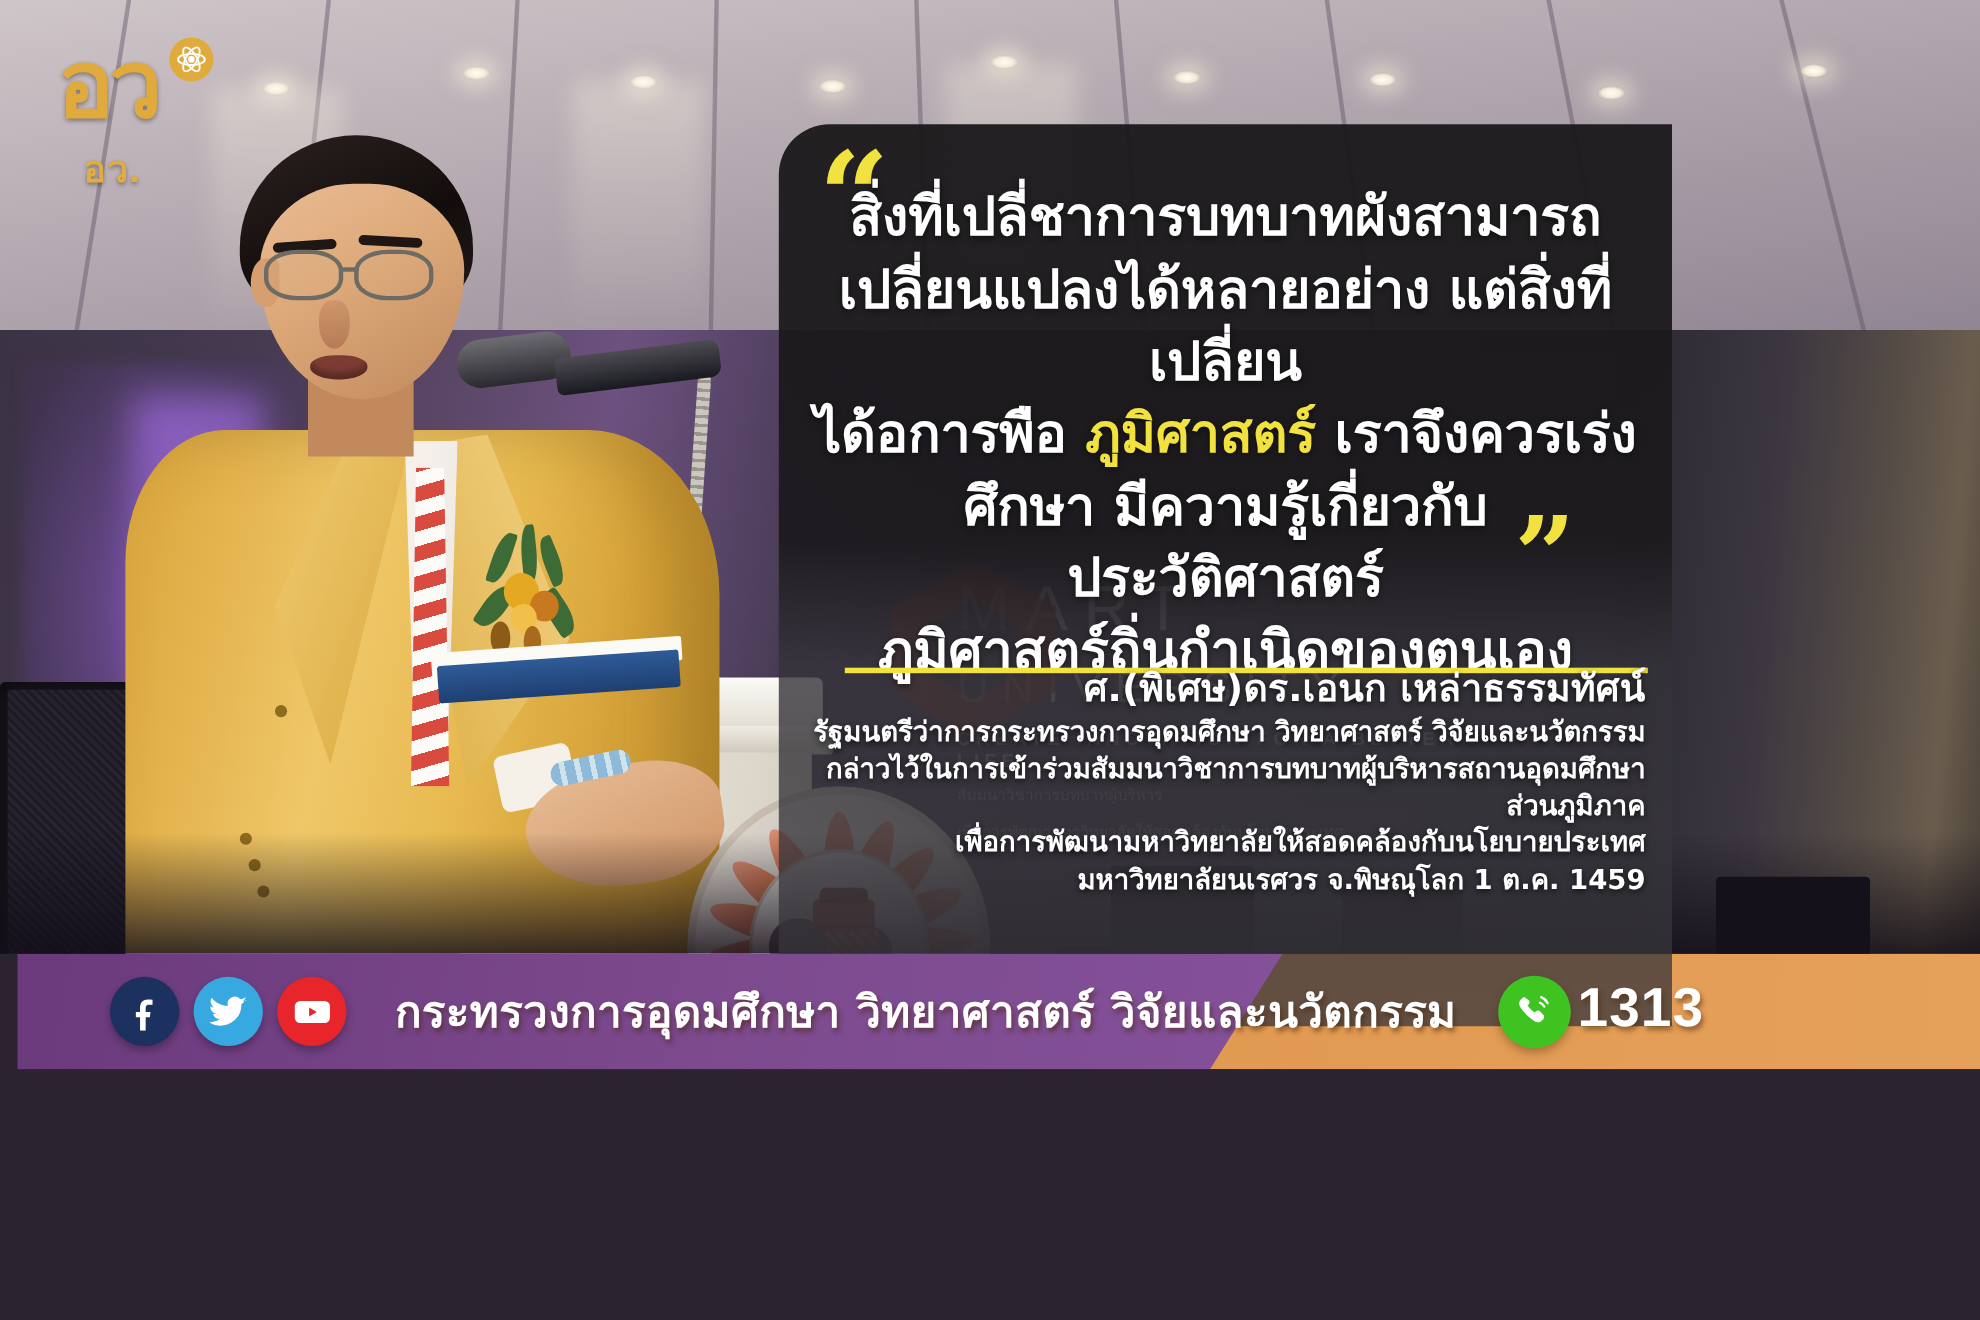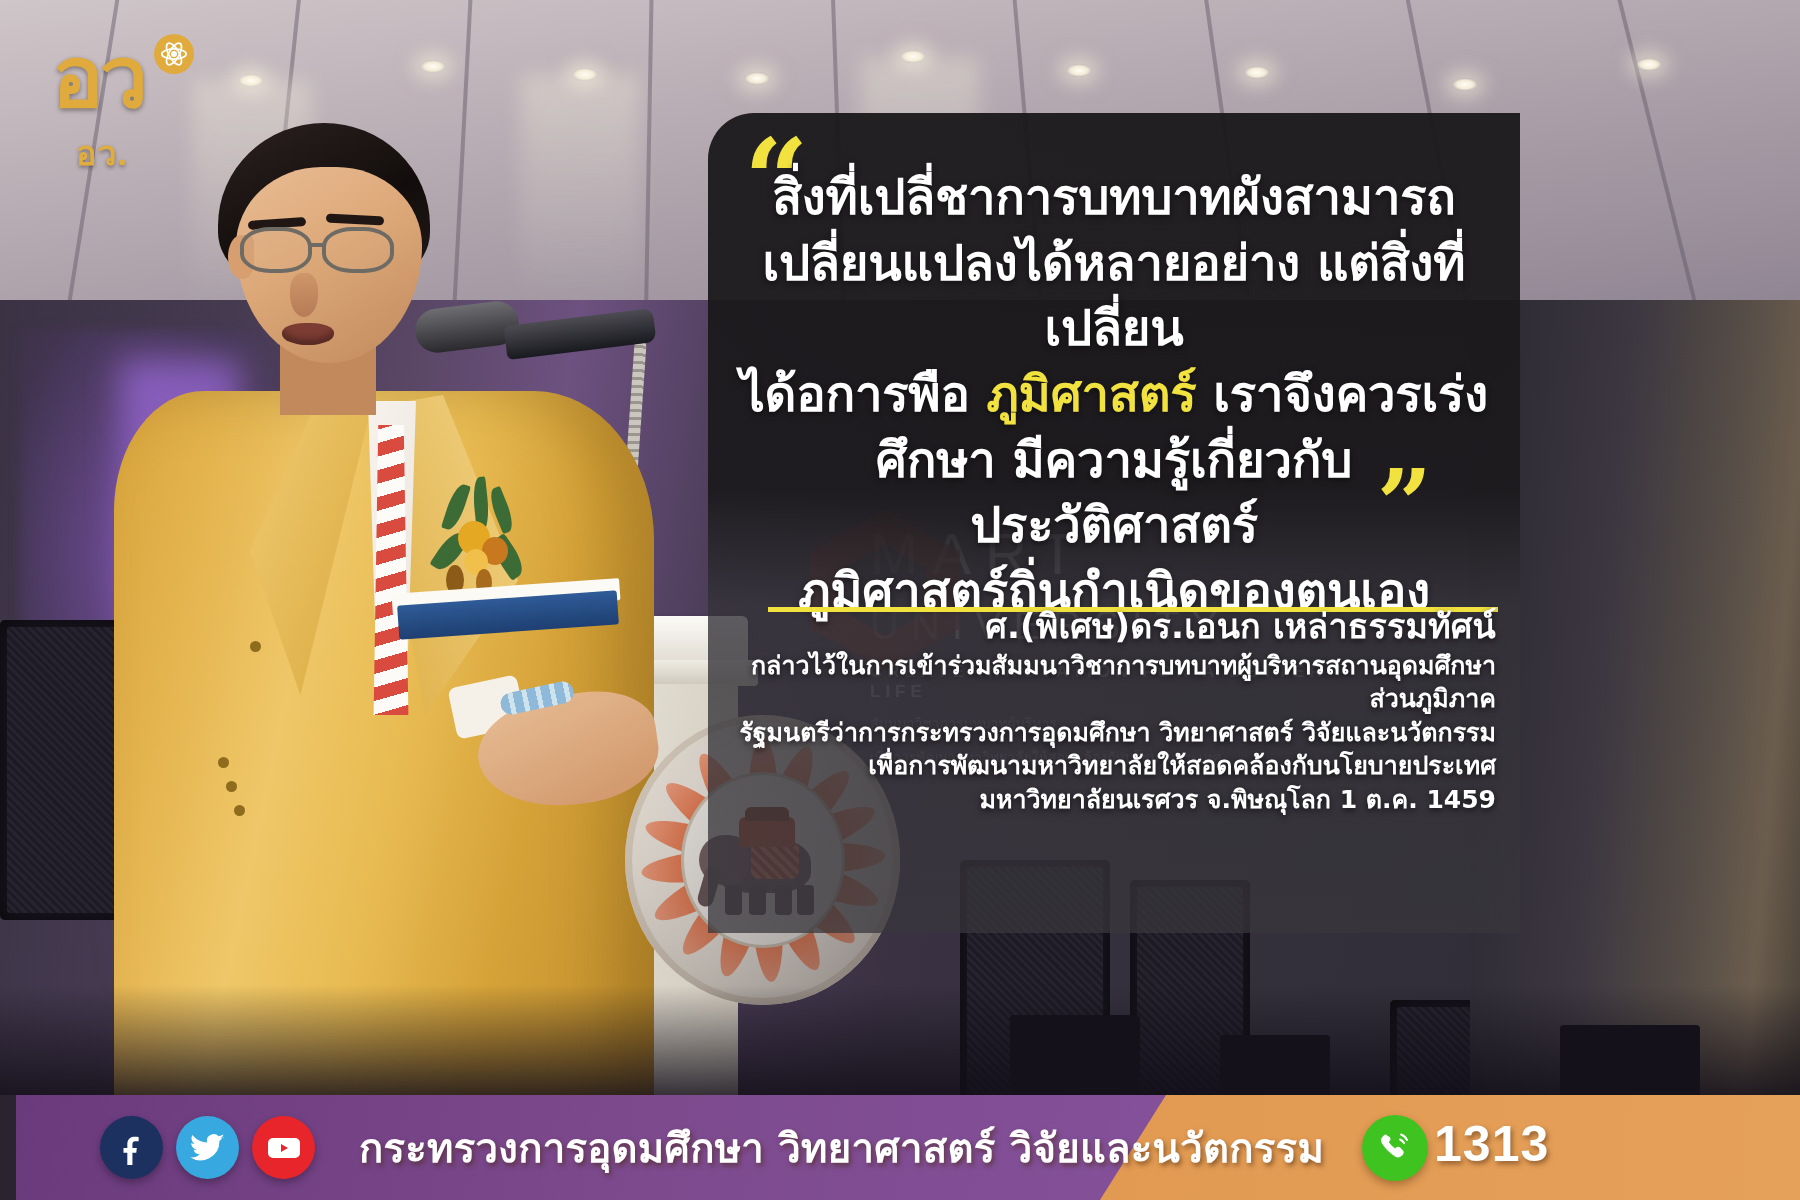--- a/index.html
+++ b/index.html
@@ -1,21 +1,21 @@
 <!DOCTYPE html>
 <html><head>
 <meta charset="utf-8">
 <style>
   * { margin:0; padding:0; box-sizing:border-box; }
   html,body { width:1800px; height:1200px; overflow:hidden; }
   body {
     font-family:"Liberation Sans","DejaVu Sans",sans-serif;
     background:#2a2430;
   }
-  #stage { position:relative; width:1800px; height:1200px; overflow:hidden; }
+  #stage { position:relative; width:1800px; height:972px; overflow:hidden; }
 
   
   .photo { position:absolute; inset:0 0 105px 0; overflow:hidden; background:#3a3340; }
 
   
   .ceiling {
     position:absolute; left:0; top:0; width:100%; height:330px;
     background:
       linear-gradient(172deg,#cfc6c9 0%,#bdb2b8 28%,#a99ea7 58%,#8d8290 100%);
   }
@@ -576,22 +576,22 @@
       <span>ศึกษา มีความรู้เกี่ยวกับประวัติศาสตร์</span><br>
       <span>ภูมิศาสตร์ถิ่นกำเนิดของตนเอง</span>
     </div>
 
     <div class="qmark-close">”</div>
 
     <div class="divider"></div>
 
     <div class="attrib">
       <div class="name">ศ.(พิเศษ)ดร.เอนก เหล่าธรรมทัศน์</div>
+      <div class="line">รัฐมนตรีว่าการกระทรวงการอุดมศึกษา วิทยาศาสตร์ วิจัยและนวัตกรรม</div>
       <div class="line">กล่าวไว้ในการเข้าร่วมสัมมนาวิชาการบทบาทผู้บริหารสถานอุดมศึกษาส่วนภูมิภาค</div>
-      <div class="line">รัฐมนตรีว่าการกระทรวงการอุดมศึกษา วิทยาศาสตร์ วิจัยและนวัตกรรม</div>
       <div class="line">เพื่อการพัฒนามหาวิทยาลัยให้สอดคล้องกับนโยบายประเทศ</div>
       <div class="line">มหาวิทยาลัยนเรศวร จ.พิษณุโลก 1 ต.ค. 1459</div>
     </div>
   </div>
 
   <div class="bar">
     <div class="bar-orange"></div>
     <div class="bar-purple"></div>
 
     <div class="bar-inner">

